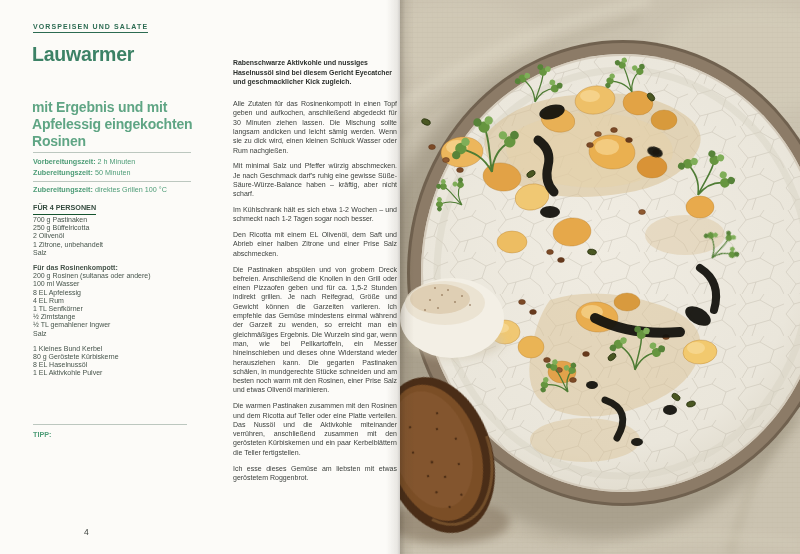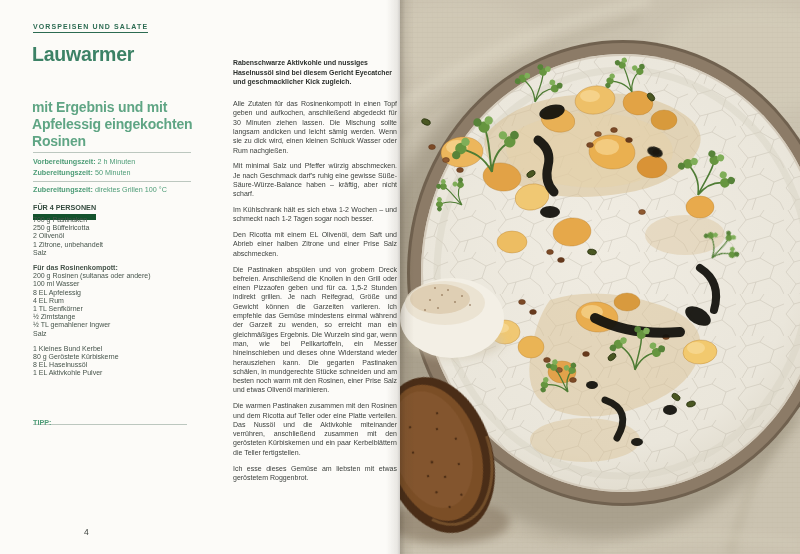--- a/index.html
+++ b/index.html
@@ -14,26 +14,26 @@
   .title{left:32px;top:42px;width:180px;font-size:19.5px;line-height:25px;font-weight:bold;
          color:#3c8266;letter-spacing:-0.2px;margin:0;}
   .subtitle{left:32px;top:99px;width:174px;font-size:14px;line-height:17px;font-weight:600;
             color:#5fa584;letter-spacing:-0.2px;margin:0;}
   .rule{position:absolute;left:33px;width:158px;height:0;border:0;border-top:1px solid #bcc7bf;margin:0;}
   .rule1{top:152px;} .rule2{top:181px;} .rule-tip{top:424px;width:154px;}
   .meta{left:33px;top:157px;width:170px;font-size:7.2px;line-height:10.5px;color:#4d9c77;}
   .meta .gap{height:7px;}
   .meta b{font-weight:bold;}
   .servings{left:33px;top:203px;font-size:7.2px;font-weight:bold;color:#33493d;
-            border-bottom:6px solid #14532d;padding-bottom:1.5px;}
+            border-bottom:1px solid #14532d;padding-bottom:1.5px;}
   .ing-block{left:33px;top:216px;width:165px;}
   .ing{font-size:7px;line-height:8.2px;color:#46544b;}
   .ing-head{font-weight:bold;margin-top:7px;}
   .garnish-group{margin-top:7px;}
-  .tip{left:33px;top:418px;width:160px;font-size:7.2px;line-height:9.2px;color:#4d9c77;}
+  .tip{left:33px;top:430px;width:160px;font-size:7.2px;line-height:9.2px;color:#4d9c77;}
   .tip b{display:block;margin-bottom:1px;}
   .page-num{left:84px;top:527px;font-size:8.5px;color:#3a3f3b;}
 
   .col-right{left:233px;top:58px;width:164px;}
   .col-right p{margin:0 0 6.5px 0;font-size:7px;line-height:9.3px;color:#3b3f3c;text-align:justify;}
   .col-right p.intro{font-size:6.9px;line-height:9.7px;font-weight:bold;color:#2b2f2c;
                      margin-bottom:12px;text-align:left;}
 
   .gutter{position:absolute;left:386px;top:0;width:28px;height:554px;pointer-events:none;
     background:linear-gradient(90deg, rgba(70,60,45,0) 0%, rgba(70,60,45,.10) 40%,

